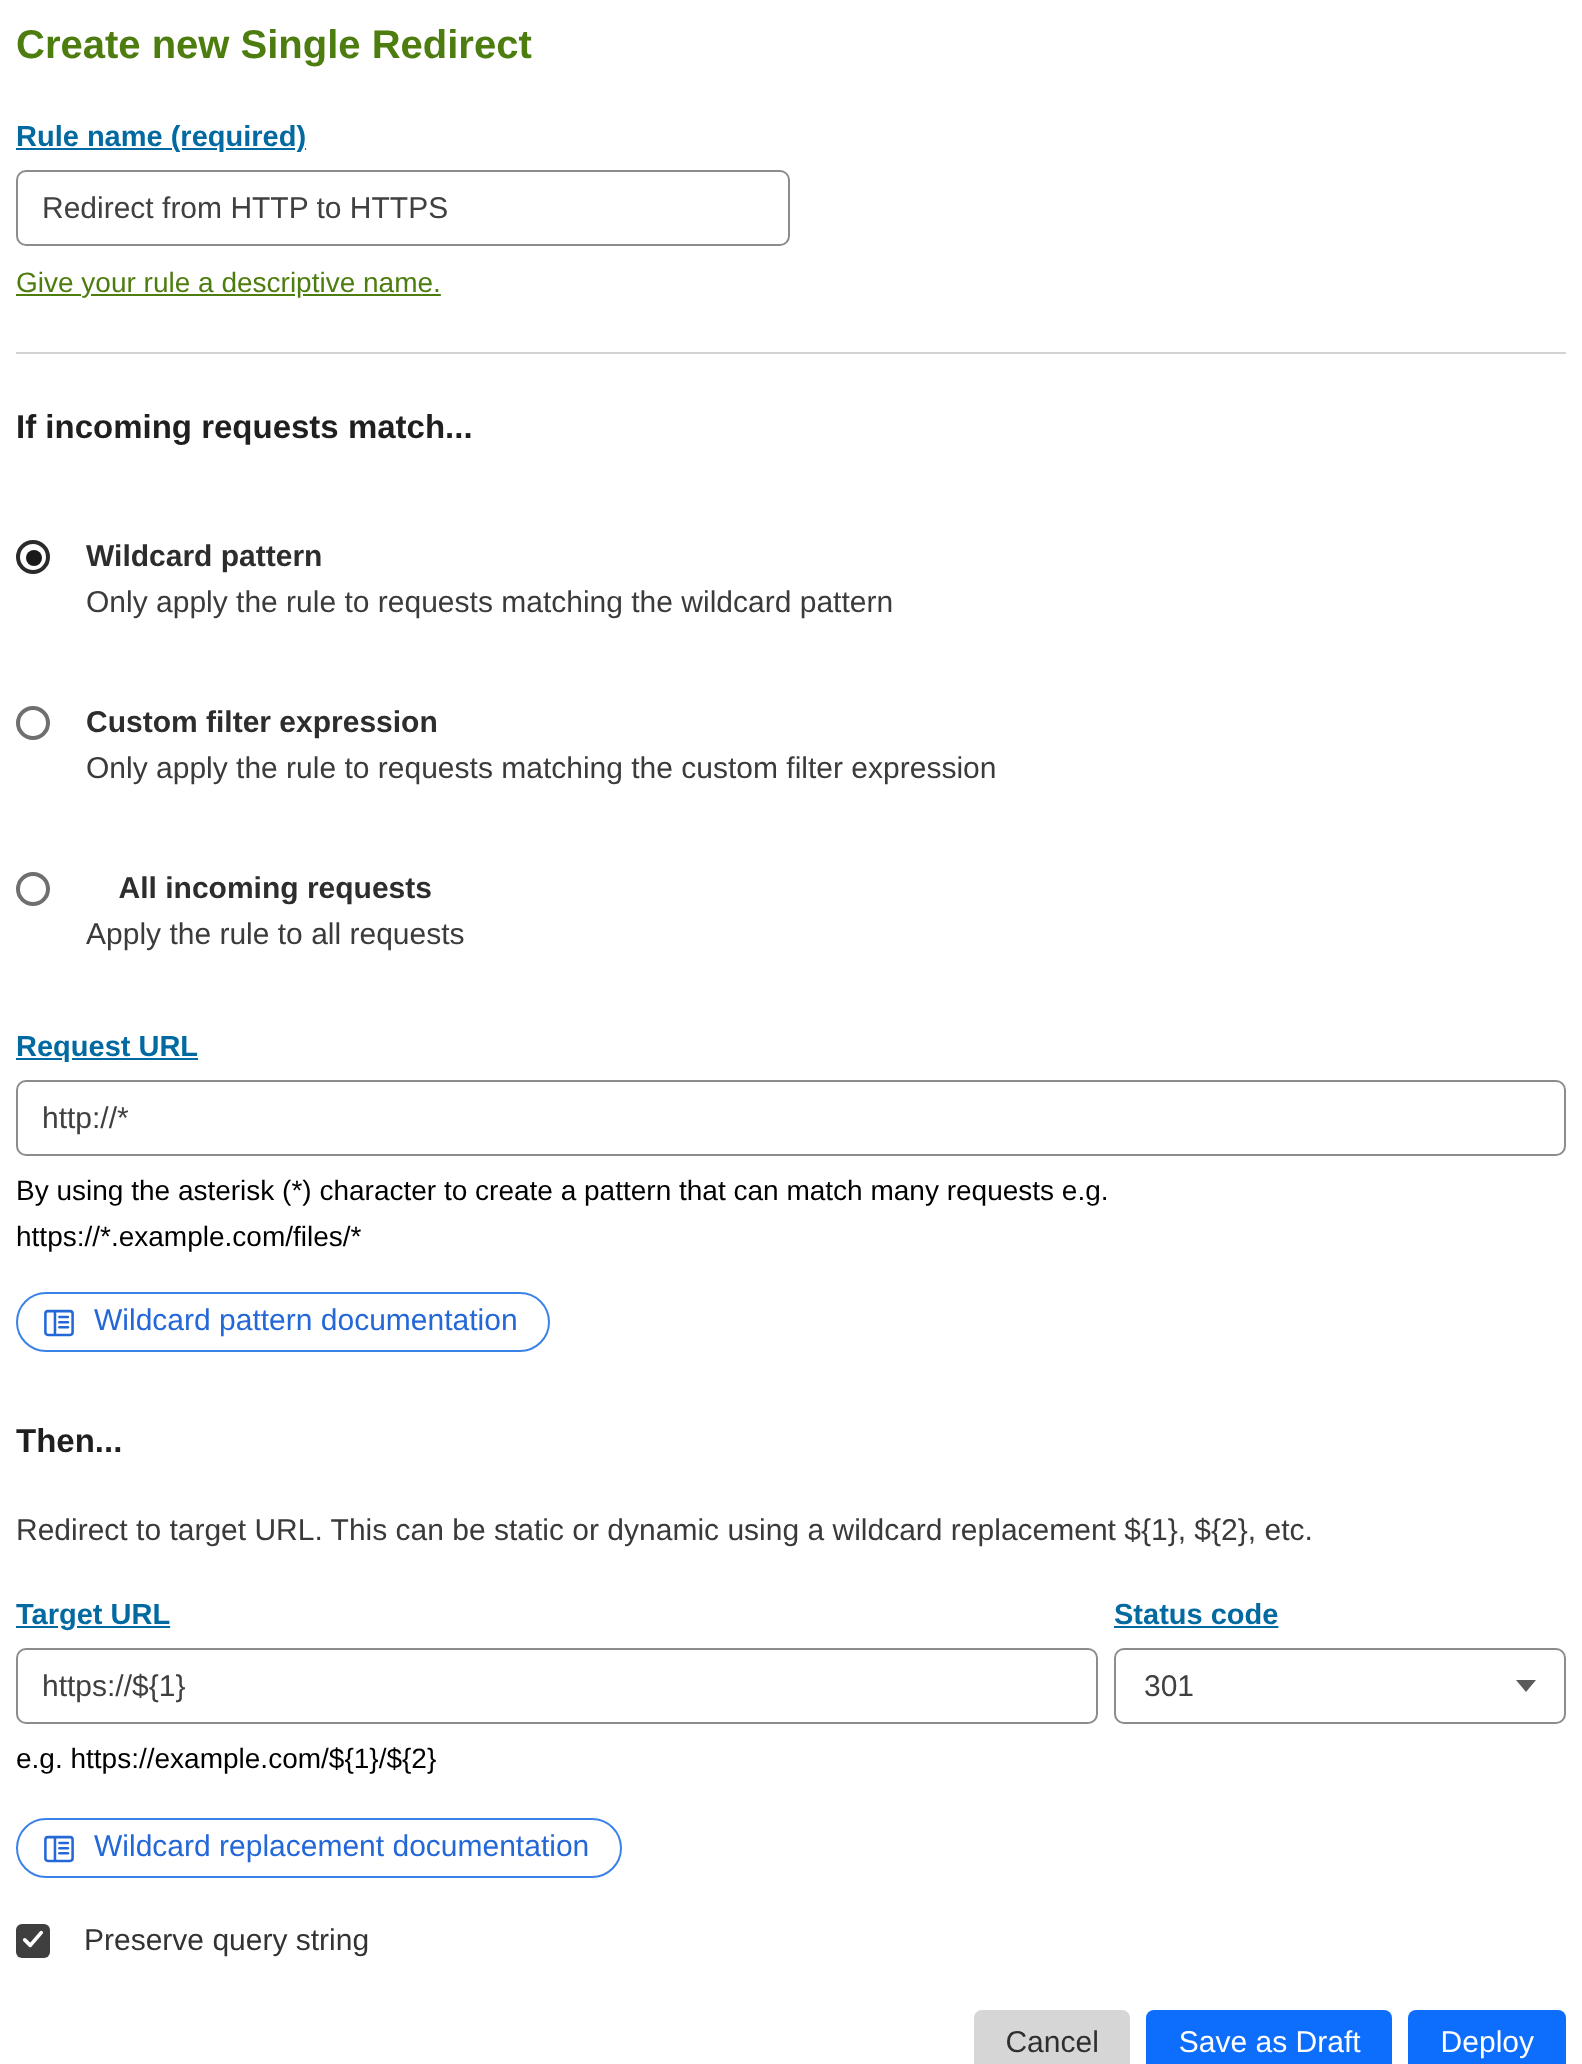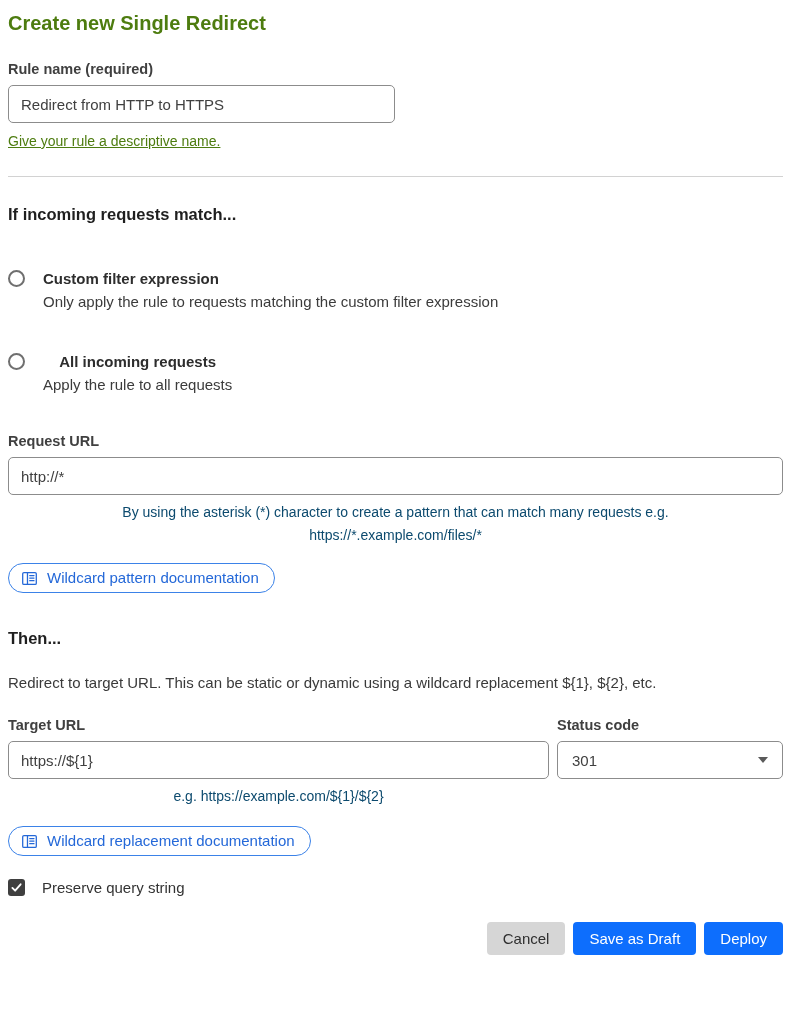--- a/index.html
+++ b/index.html
@@ -16,21 +16,22 @@
     line-height: 26px;
     font-weight: 700;
     color: #4d7c0f;
     margin-top: 2px;
   }
   .field-label {
     display: block;
     font-size: 14.5px;
     line-height: 18px;
     font-weight: 700;
-    color: #404040;
+    color: #0369a1;
+    text-decoration: underline;
   }
   .rule-name-label { margin-top: 24px; }
   .text-input {
     display: block;
     margin-top: 7px;
     height: 38px;
     border: 1px solid #8c8c8c;
     border-radius: 5px;
     padding: 0 12px;
     font-family: "Liberation Sans", "DejaVu Sans", sans-serif;
@@ -81,21 +82,21 @@
     position: absolute;
     left: 2.5px; top: 2.5px;
     width: 8px; height: 8px;
     border-radius: 50%;
     background: #1a1a1a;
   }
   .radio-texts { font-size: 15px; line-height: 23px; }
   .radio-label { font-weight: 700; color: #2d2d2d; }
   .radio-desc { font-weight: 400; color: #3b3b3b; }
   .request-url-label { margin-top: 36px; }
-  .helper-lines { margin-top: 6px; font-size: 14px; line-height: 23px; color: #0c4a6e; text-align: center; }
+  .helper-lines { margin-top: 6px; font-size: 14px; line-height: 23px; color: #000000; }
   .doc-button {
     display: inline-flex;
     align-items: center;
     gap: 9px;
     margin-top: 16px;
     border: 1px solid #3b82e8;
     border-radius: 999px;
     background: #ffffff;
     color: #2468d8;
     font-family: Liberation Sans, sans-serif;
@@ -176,20 +177,27 @@
 
 <label class="field-label rule-name-label">Rule name (required)</label>
 <input class="text-input rule-name-input" type="text" value="Redirect from HTTP to HTTPS" style="">
 <div class="helper">Give your rule a descriptive name.</div>
 
 <hr class="divider">
 
 <h2 class="section-heading match-heading">If incoming requests match...</h2>
 
 <div class="radio-group">
+  <div class="radio-option checked">
+    <span class="radio-circle"></span>
+    <div class="radio-texts">
+      <div class="radio-label">Wildcard pattern</div>
+      <div class="radio-desc">Only apply the rule to requests matching the wildcard pattern</div>
+    </div>
+  </div>
   <div class="radio-option">
     <span class="radio-circle"></span>
     <div class="radio-texts">
       <div class="radio-label">Custom filter expression</div>
       <div class="radio-desc">Only apply the rule to requests matching the custom filter expression</div>
     </div>
   </div>
   <div class="radio-option">
     <span class="radio-circle"></span>
     <div class="radio-texts">

